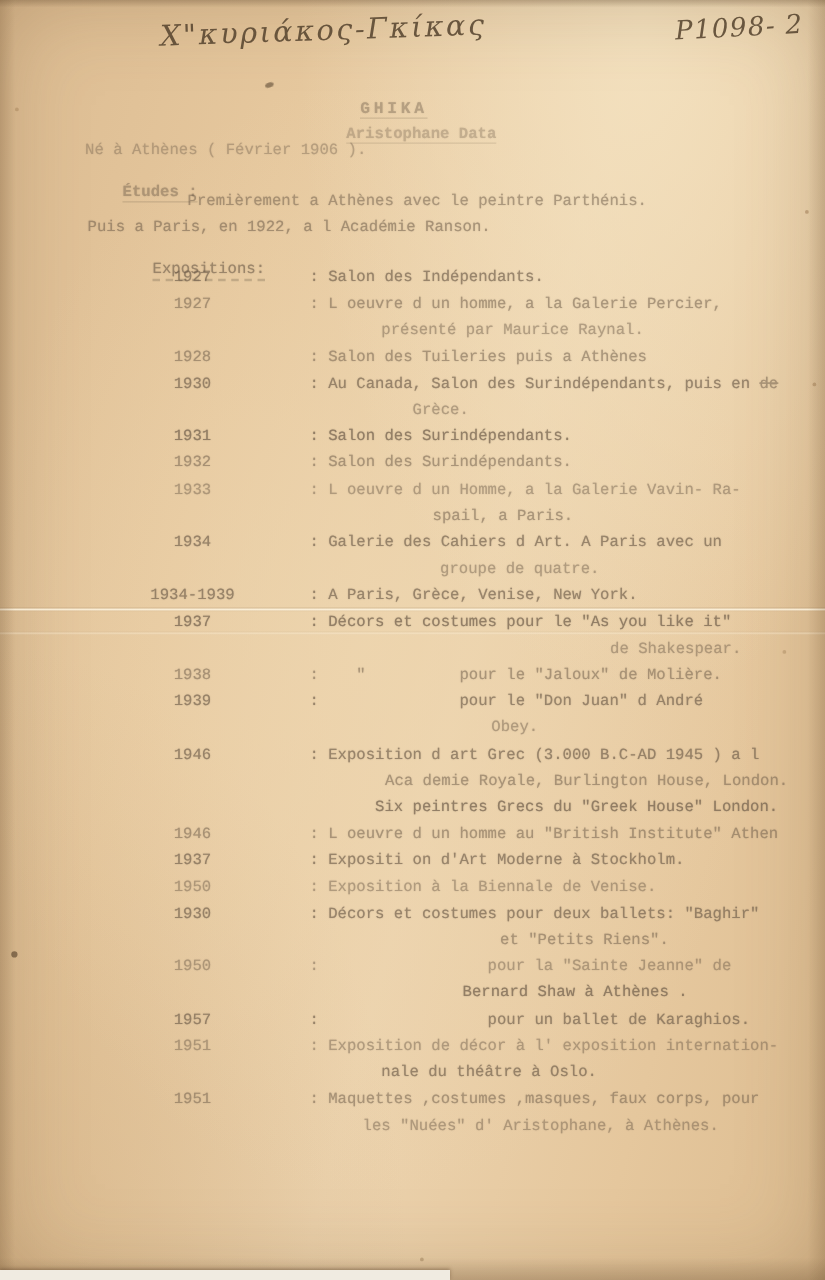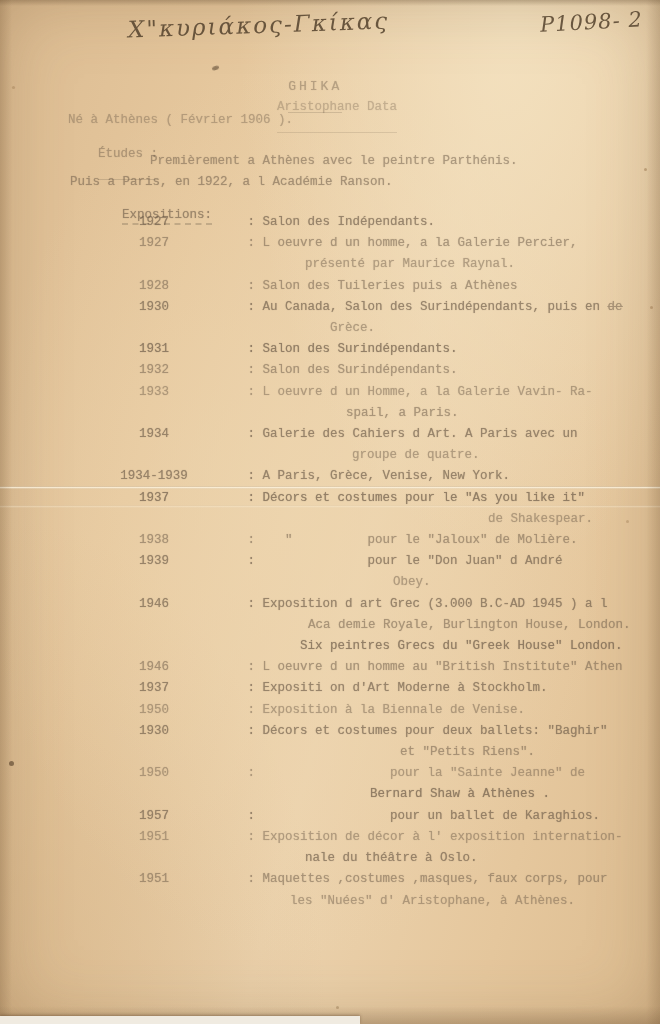--- a/index.html
+++ b/index.html
@@ -37,21 +37,21 @@
   
   .handwriting{
     position:absolute;font-family:"DejaVu Serif","Liberation Serif",serif;
     font-style:italic;color:rgba(88,70,48,.88);
   }
   .hw-name{left:128px;top:12px;font-size:23px;letter-spacing:2px;transform:rotate(-2deg);}
   .hw-ref{left:540px;top:10px;font-size:21px;letter-spacing:1px;transform:rotate(-3deg);}
   
   .typed{position:absolute;font-size:12.5px;letter-spacing:0;white-space:pre;
          text-shadow:0 0 1px rgba(110,95,75,.85);}
-  .u{border-bottom:1px solid rgba(110,95,75,.55);padding-bottom:18px;}
+  .u{border-bottom:1px solid rgba(110,95,75,.55);padding-bottom:0;font-weight:bold;}
   .u-dash{border-bottom:2px dashed rgba(110,95,75,.5);padding-bottom:1px;margin-left:24px;}
   .doc-title{left:245px;top:64px;letter-spacing:3px;opacity:.42;font-size:13px;}
   .doc-subtitle{left:247px;top:86px;opacity:.33;}
   .birth-line{left:68px;top:113px;opacity:.40;}
   .studies-label{left:68px;top:133px;opacity:.45;}
   .studies-0{left:150px;top:154px;opacity:.52;}
   .studies-1{left:70px;top:175px;opacity:.55;}
   .expositions-label{left:68px;top:194px;opacity:.62;}
   
   .lines{position:absolute;left:68px;top:212px;width:585px;font-size:12.5px;

